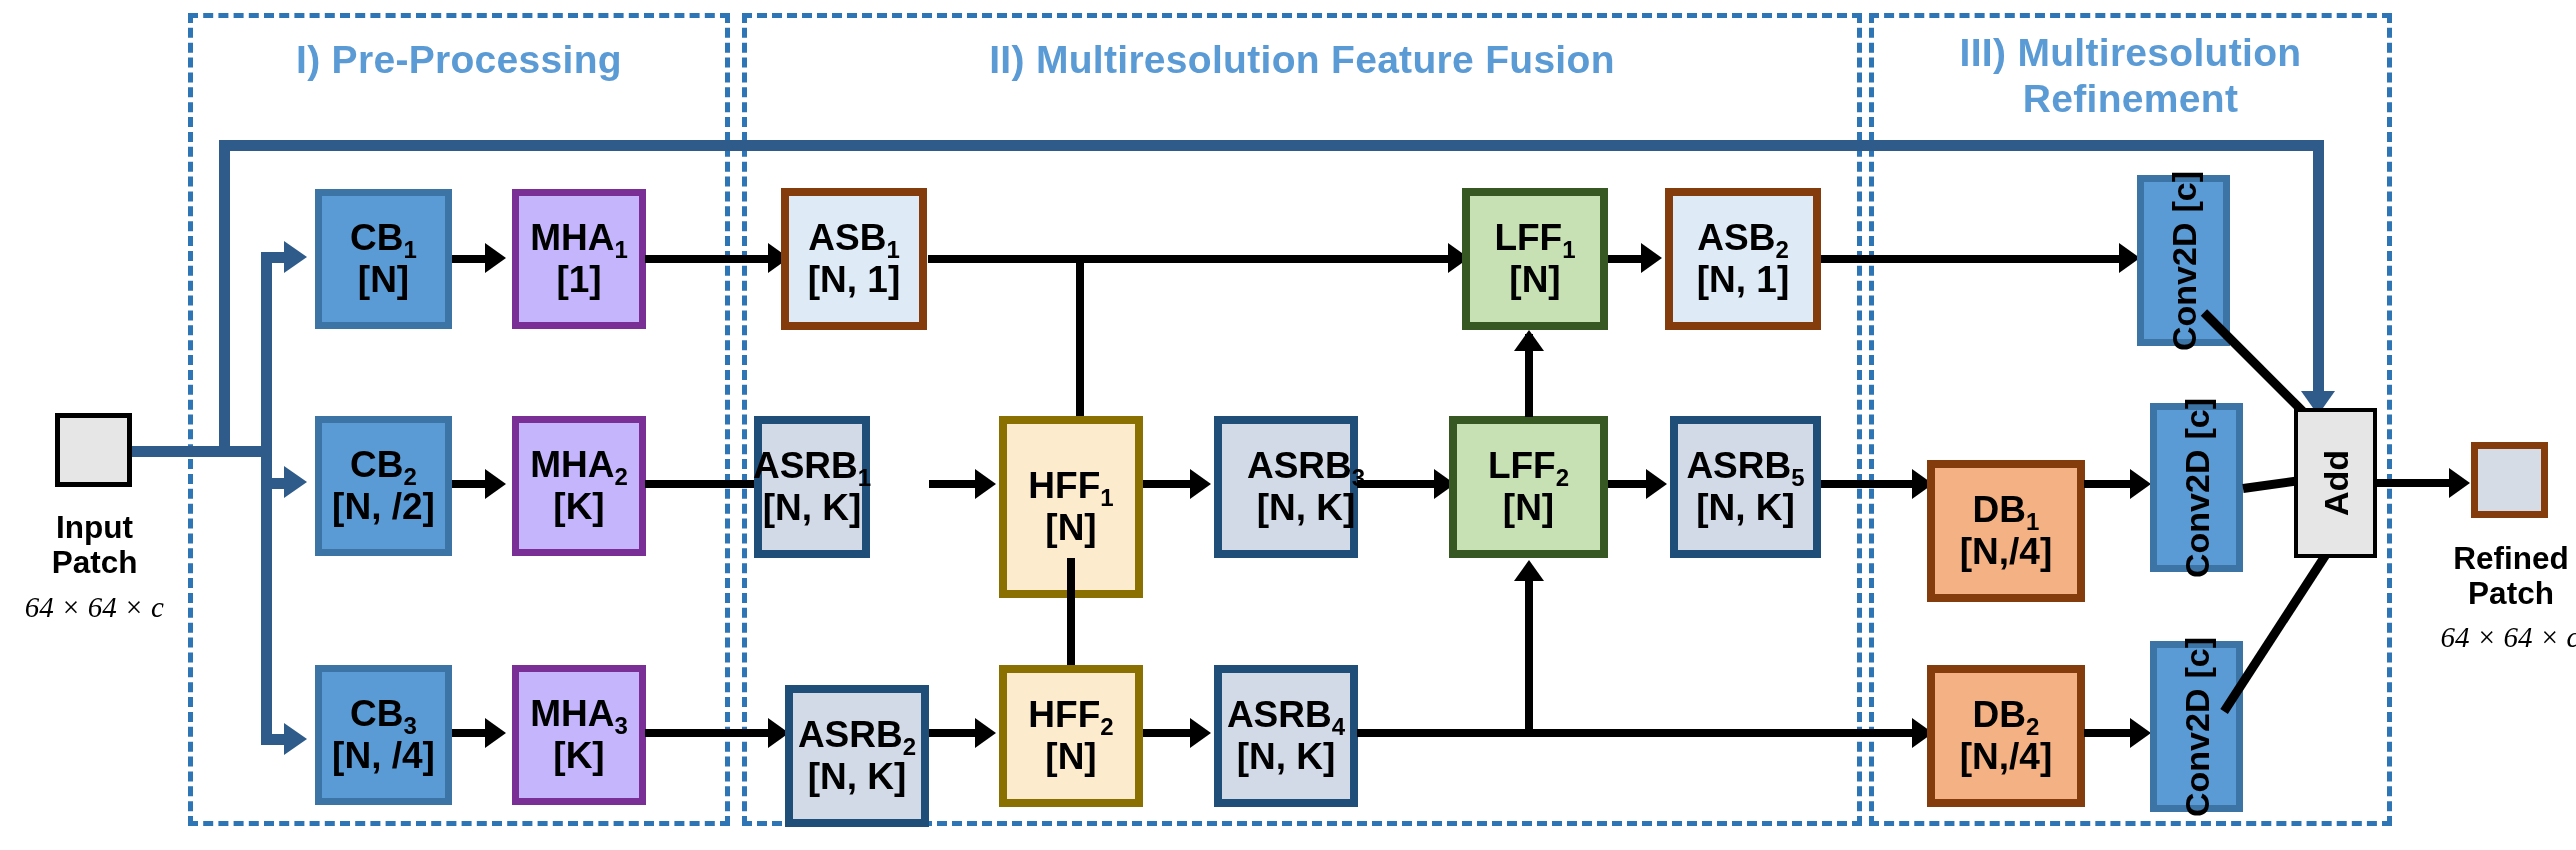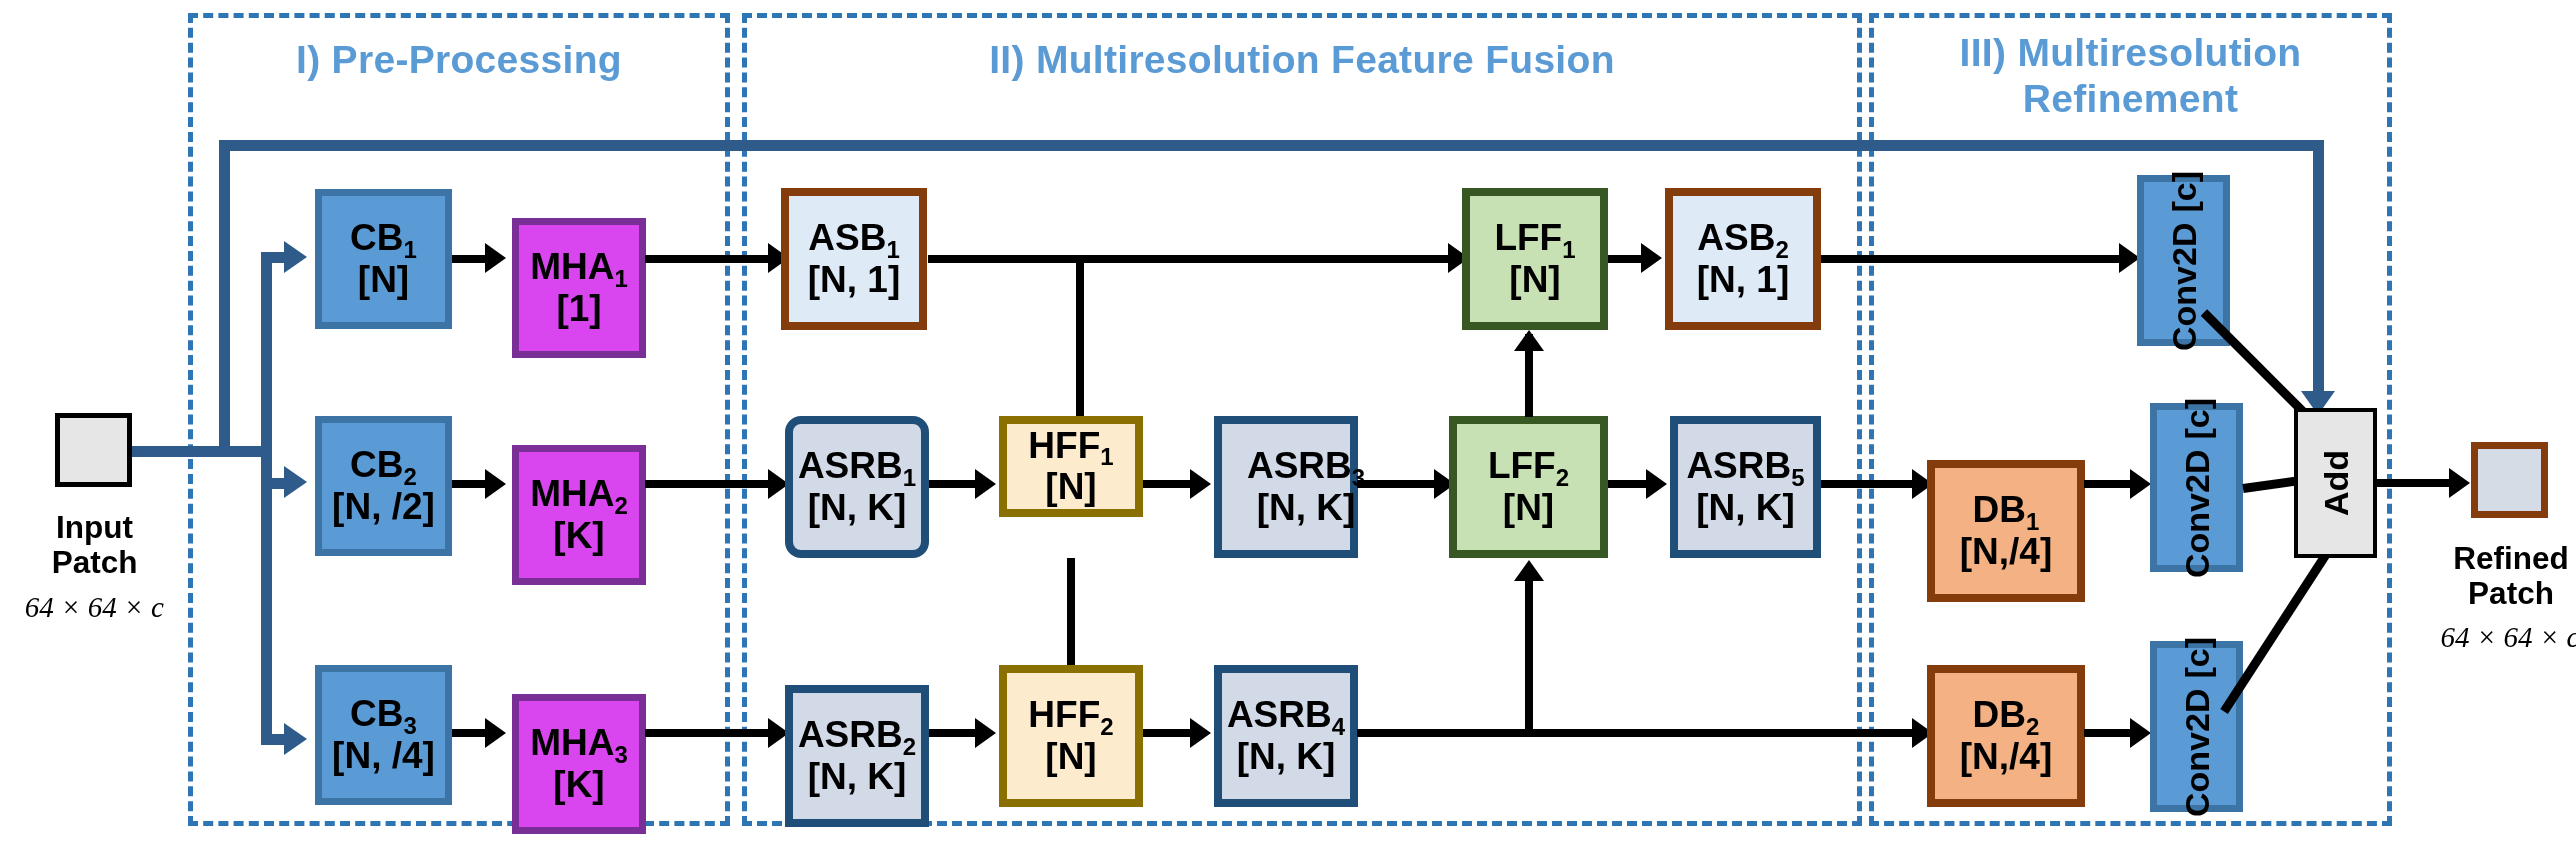--- a/index.html
+++ b/index.html
@@ -13,21 +13,21 @@
 
   
   .blk{position:absolute;box-sizing:border-box;display:flex;
        flex-direction:column;align-items:center;justify-content:center;
        color:#000;font-weight:bold;text-align:center;line-height:1.02;}
   .blk .l1{font-size:37px;white-space:nowrap;}
   .blk .l2{font-size:37px;white-space:nowrap;margin-top:3.8px;}
   .blk sub{font-size:24px;vertical-align:baseline;position:relative;top:7.6px;}
 
   .t-cb   {background:#5B9BD5;border:7px solid #3B74A5;}
-  .t-mha  {background:#d946ef;border:7px solid #7A2F96;margin-top:29px;}
+  .t-mha  {background:#c4b5fd;border:7px solid #7A2F96;}
   .t-asb  {background:#DEEAF6;border:8.2px solid #843C0C;}
   .t-asrb {background:#D2DAE8;border:8.2px solid #1F4E79;}
   .t-hff  {background:#FDEBCD;border:8.2px solid #897000;}
   .t-lff  {background:#C7E0B4;border:8.2px solid #375723;}
   .t-db   {background:#F4B183;border:8.2px solid #843C0C;}
   .t-conv {background:#5B9BD5;border:7px solid #3B74A5;}
   .t-add  {background:#E7E6E6;border:4.4px solid #000;}
 
   
   .vert{position:absolute;box-sizing:border-box;}
@@ -163,28 +163,28 @@
   <div class="hline" style="left:452px;top:480px;width:37px;"></div>
   <div class="arrowR" style="left:485px;top:469px;"></div>
 
   <div class="blk t-mha" style="left:512px;top:416px;width:134px;height:140px;">
     <div class="l1"><span>MHA</span><sub>2</sub></div>
     <div class="l2">[K]</div>
   </div>
   <div class="hline" style="left:645px;top:480px;width:126px;"></div>
   <div class="arrowR" style="left:768px;top:469px;"></div>
 
-  <div class="blk t-asrb" style="left:785px;top:416px;width:144px;height:142px;border-radius:16px;">
+  <div class="blk t-asrb" style="left:754px;top:416px;width:116px;height:142px;">
     <div class="l1"><span>ASRB</span><sub>1</sub></div>
     <div class="l2">[N, K]</div>
   </div>
   <div class="hline" style="left:929px;top:480px;width:50px;"></div>
   <div class="arrowR" style="left:975px;top:469px;"></div>
 
-  <div class="blk t-hff" style="left:999px;top:416px;width:144px;height:101px;">
+  <div class="blk t-hff" style="left:999px;top:416px;width:144px;height:182px;">
     <div class="l1"><span>HFF</span><sub>1</sub></div>
     <div class="l2">[N]</div>
   </div>
 
   <div class="vline" style="left:1067px;top:558px;height:116px;"></div>
   <div class="arrowD" style="left:1056px;top:669px;"></div>
 
   <div class="hline" style="left:1143px;top:480px;width:50px;"></div>
   <div class="arrowR" style="left:1190px;top:469px;"></div>
 

